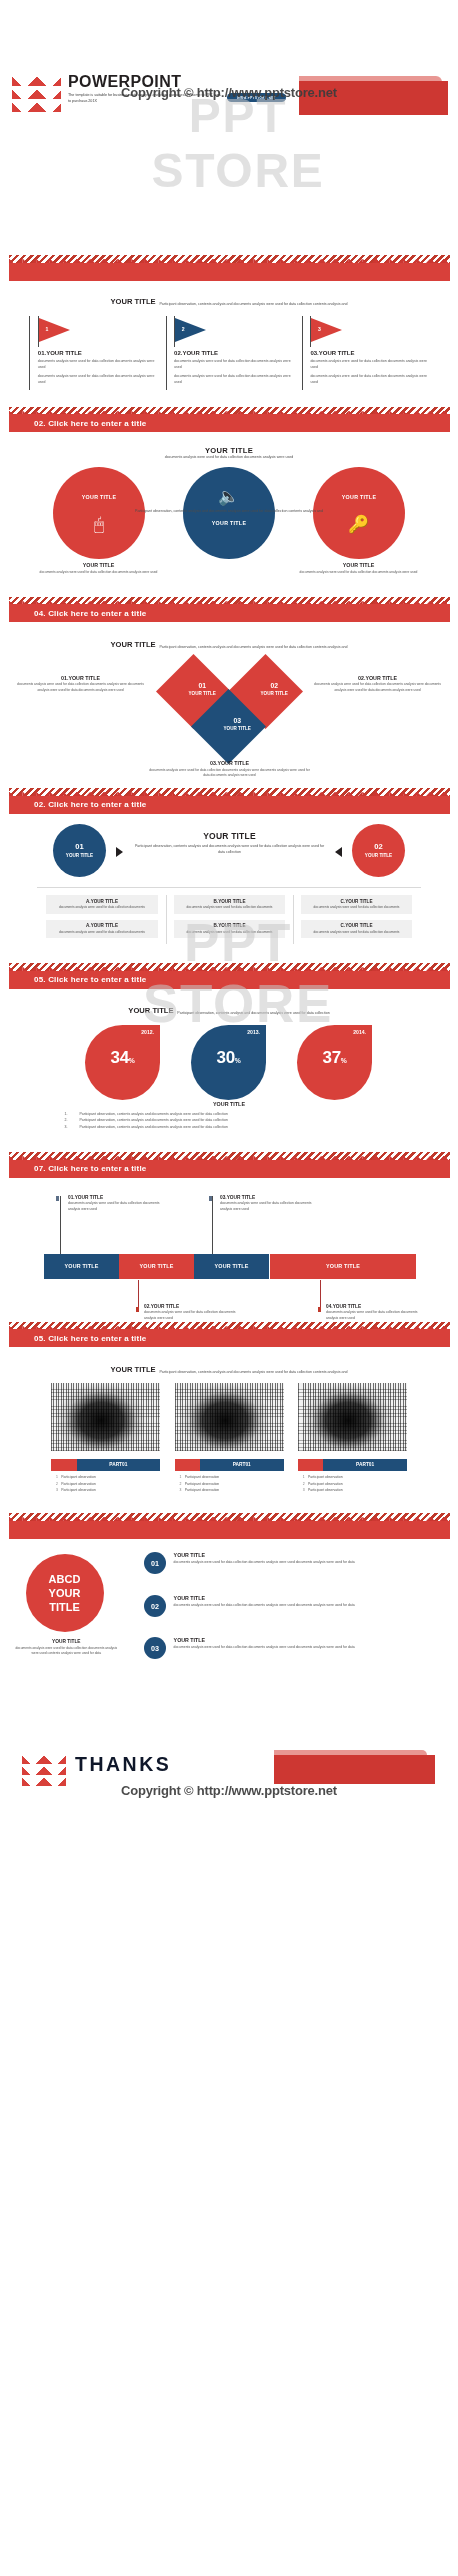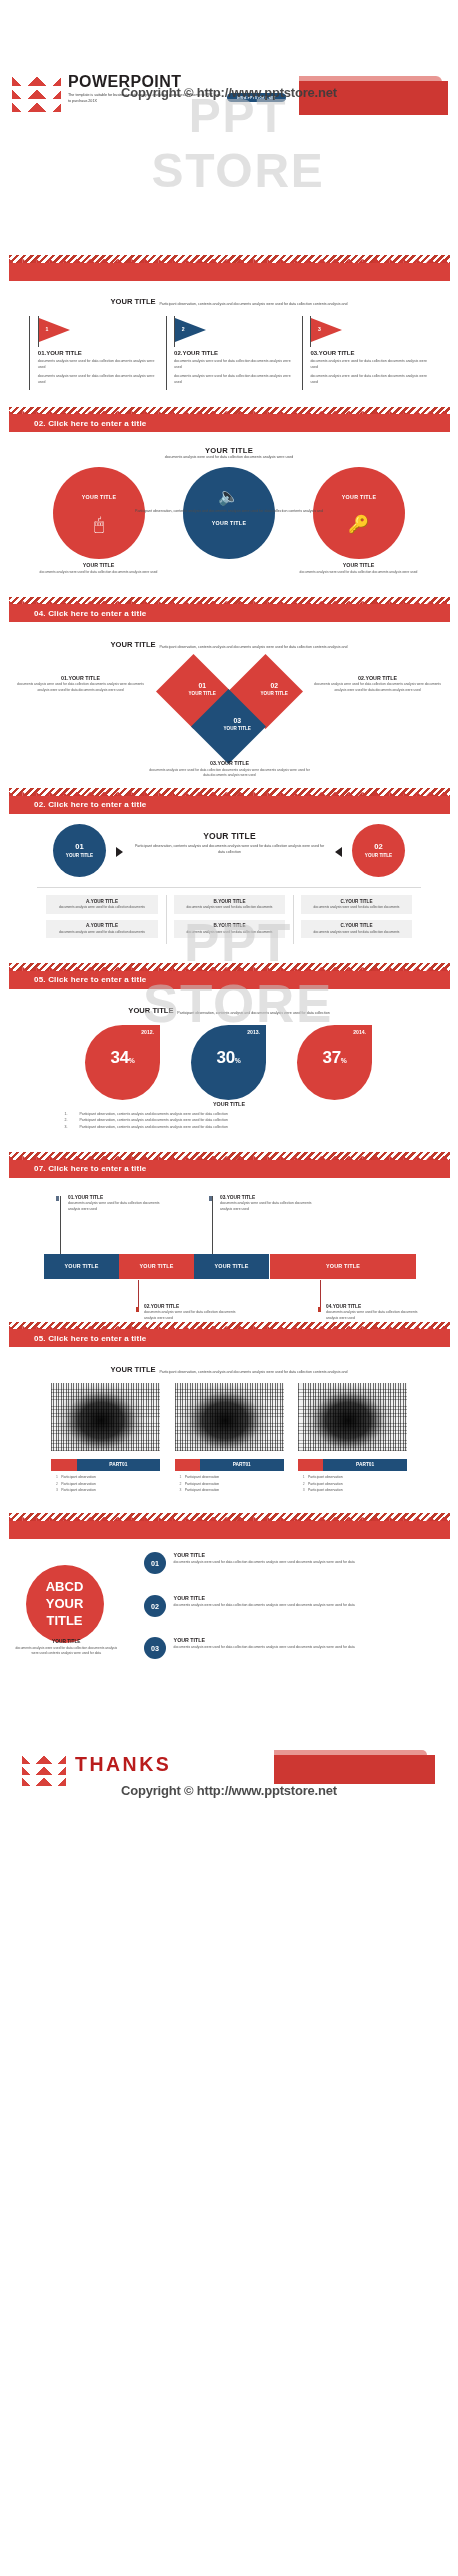--- a/index.html
+++ b/index.html
@@ -157,42 +157,42 @@
   .s7-col{width:109px;}
   .s7-head{display:flex;height:12px;margin-bottom:3.4px;}
   .s7-head .a{width:25.5px;background:#d8403a;}
   .s7-head .b{flex:1;background:#1f4e79;display:flex;align-items:center;justify-content:center;
      color:#fff;font-size:4.8px;font-weight:bold;}
   .s7-li{display:flex;align-items:center;font-size:3.4px;color:#555;line-height:1.8;}
   .s7-li .bn{width:10.2px;text-align:right;padding-right:3.4px;box-sizing:border-box;color:#777;}
 
   
   .s8{position:relative;height:140px;margin-top:8.5px;}
-  .s8-circ{position:absolute;left:25.5px;top:18px;width:78px;height:78px;border-radius:50%;
+  .s8-circ{position:absolute;left:25.5px;top:7px;width:78px;height:78px;border-radius:50%;
      background:#d8403a;display:flex;flex-direction:column;align-items:center;justify-content:center;
-     color:#fff;font-weight:bold;font-size:13px;line-height:1.3;text-align:center;}
+     color:#fff;font-weight:bold;font-size:11px;line-height:1.3;text-align:center;}
   .s8-cap{position:absolute;left:15.3px;top:92px;width:102px;text-align:center;}
   .s8-cap .t{font-size:4.8px;font-weight:bold;}
   .s8-cap .d{font-size:3.3px;color:#555;line-height:1.6;margin-top:1.7px;}
   .s8-row{position:absolute;left:144px;display:flex;align-items:flex-start;gap:7.6px;}
   .s8-num{width:22px;height:22px;border-radius:50%;background:#1f4e79;color:#fff;
      display:flex;align-items:center;justify-content:center;font-size:7.2px;font-weight:bold;flex:none;}
   .s8-txt{width:246px;}
   .s8-txt .t{font-size:5.3px;font-weight:bold;}
   .s8-txt .d{font-size:3.4px;color:#555;line-height:1.6;margin-top:1.7px;}
 
   
   #thanks{height:127px;}
   .th-wrap{position:absolute;left:0;top:34px;width:458px;height:51px;}
   .th-logo{position:absolute;left:22px;top:6.8px;width:44px;height:34px;overflow:hidden;}
   .th-chev{position:absolute;left:0;width:44px;height:11px;
      background:
        linear-gradient(45deg,#d8403a 25%,transparent 25%) 0 0/22px 11px,
        linear-gradient(-45deg,#d8403a 25%,transparent 25%) 0 0/22px 11px;}
-  .th-word{position:absolute;left:75px;top:6.8px;font-size:19.5px;font-weight:bold;letter-spacing:2.5px;color:#b91c1c;}
+  .th-word{position:absolute;left:75px;top:6.8px;font-size:19.5px;font-weight:bold;letter-spacing:2.5px;color:#0f172a;}
   .th-red{position:absolute;left:274px;top:8.5px;width:161px;height:29px;background:#cd3732;}
   .th-redlite{position:absolute;left:274px;top:3.4px;width:153px;height:10.2px;background:#e89793;border-radius:0 5.1px 5.1px 0;}
 </style>
 </head>
 <body>
 
 <section class="slide" id="cover">
   <div class="cov-wrap">
     <div class="cov-logo">
       <div class="cov-chev" style="top:0px"></div>

